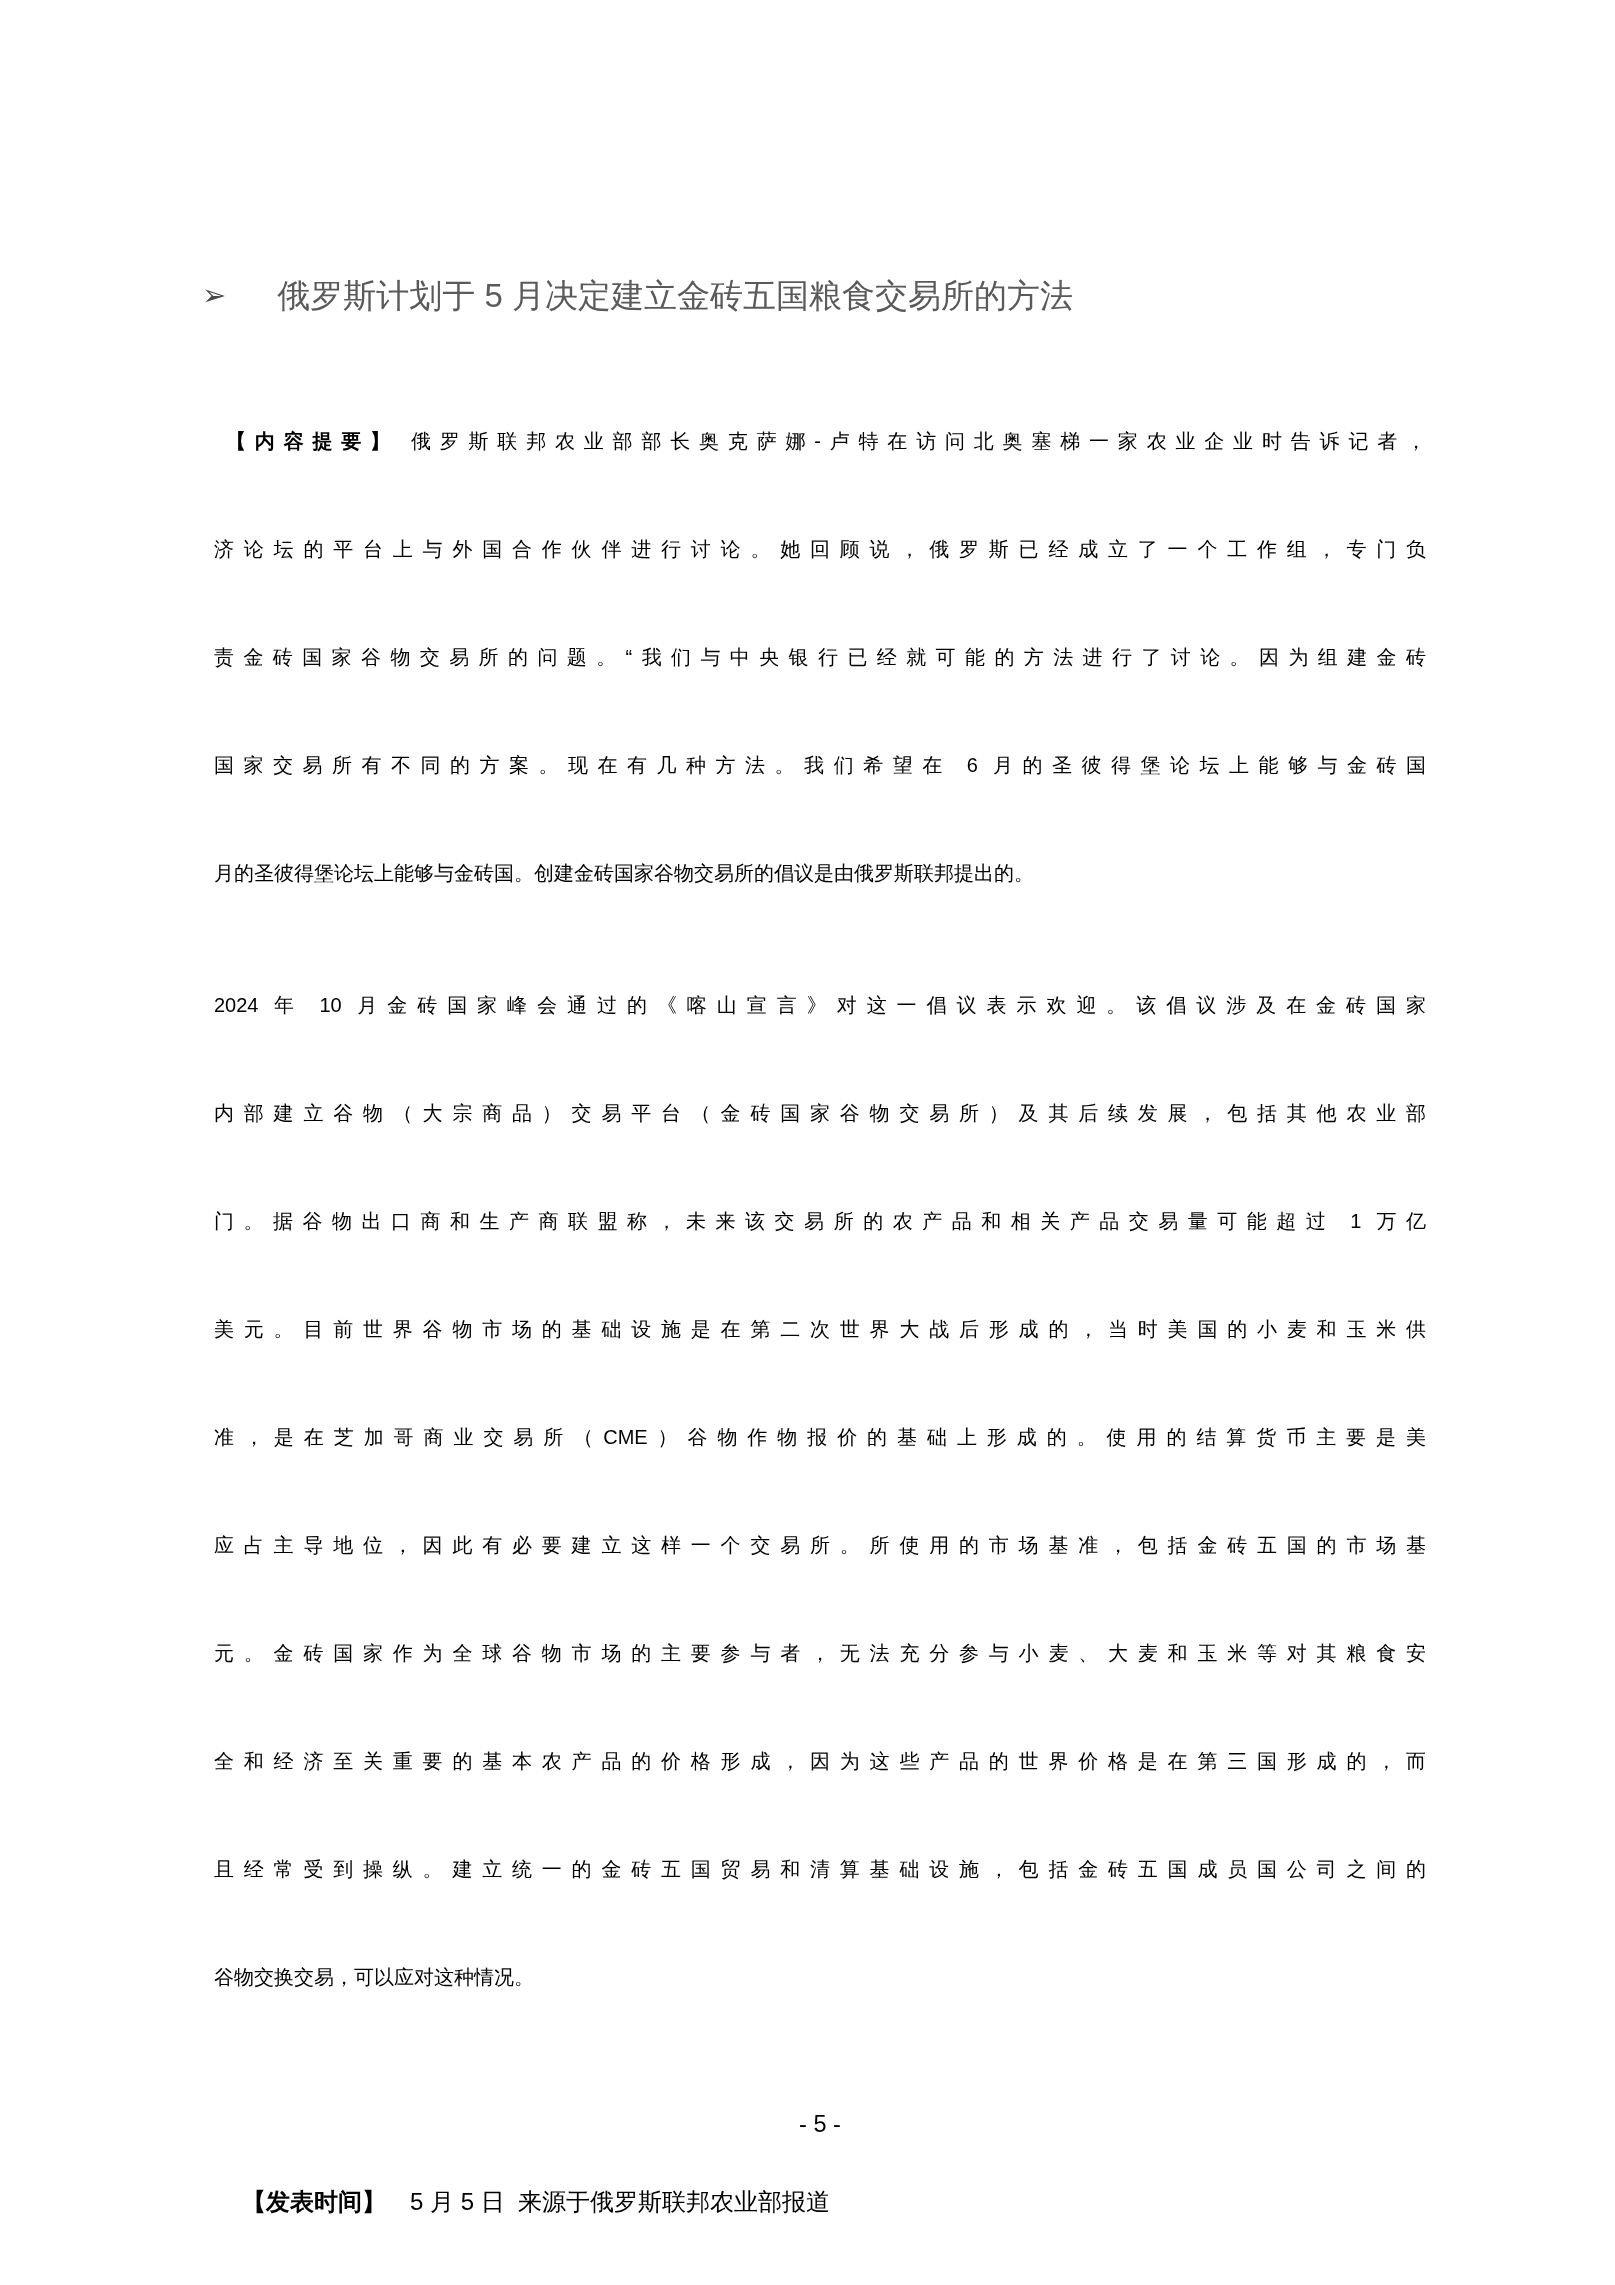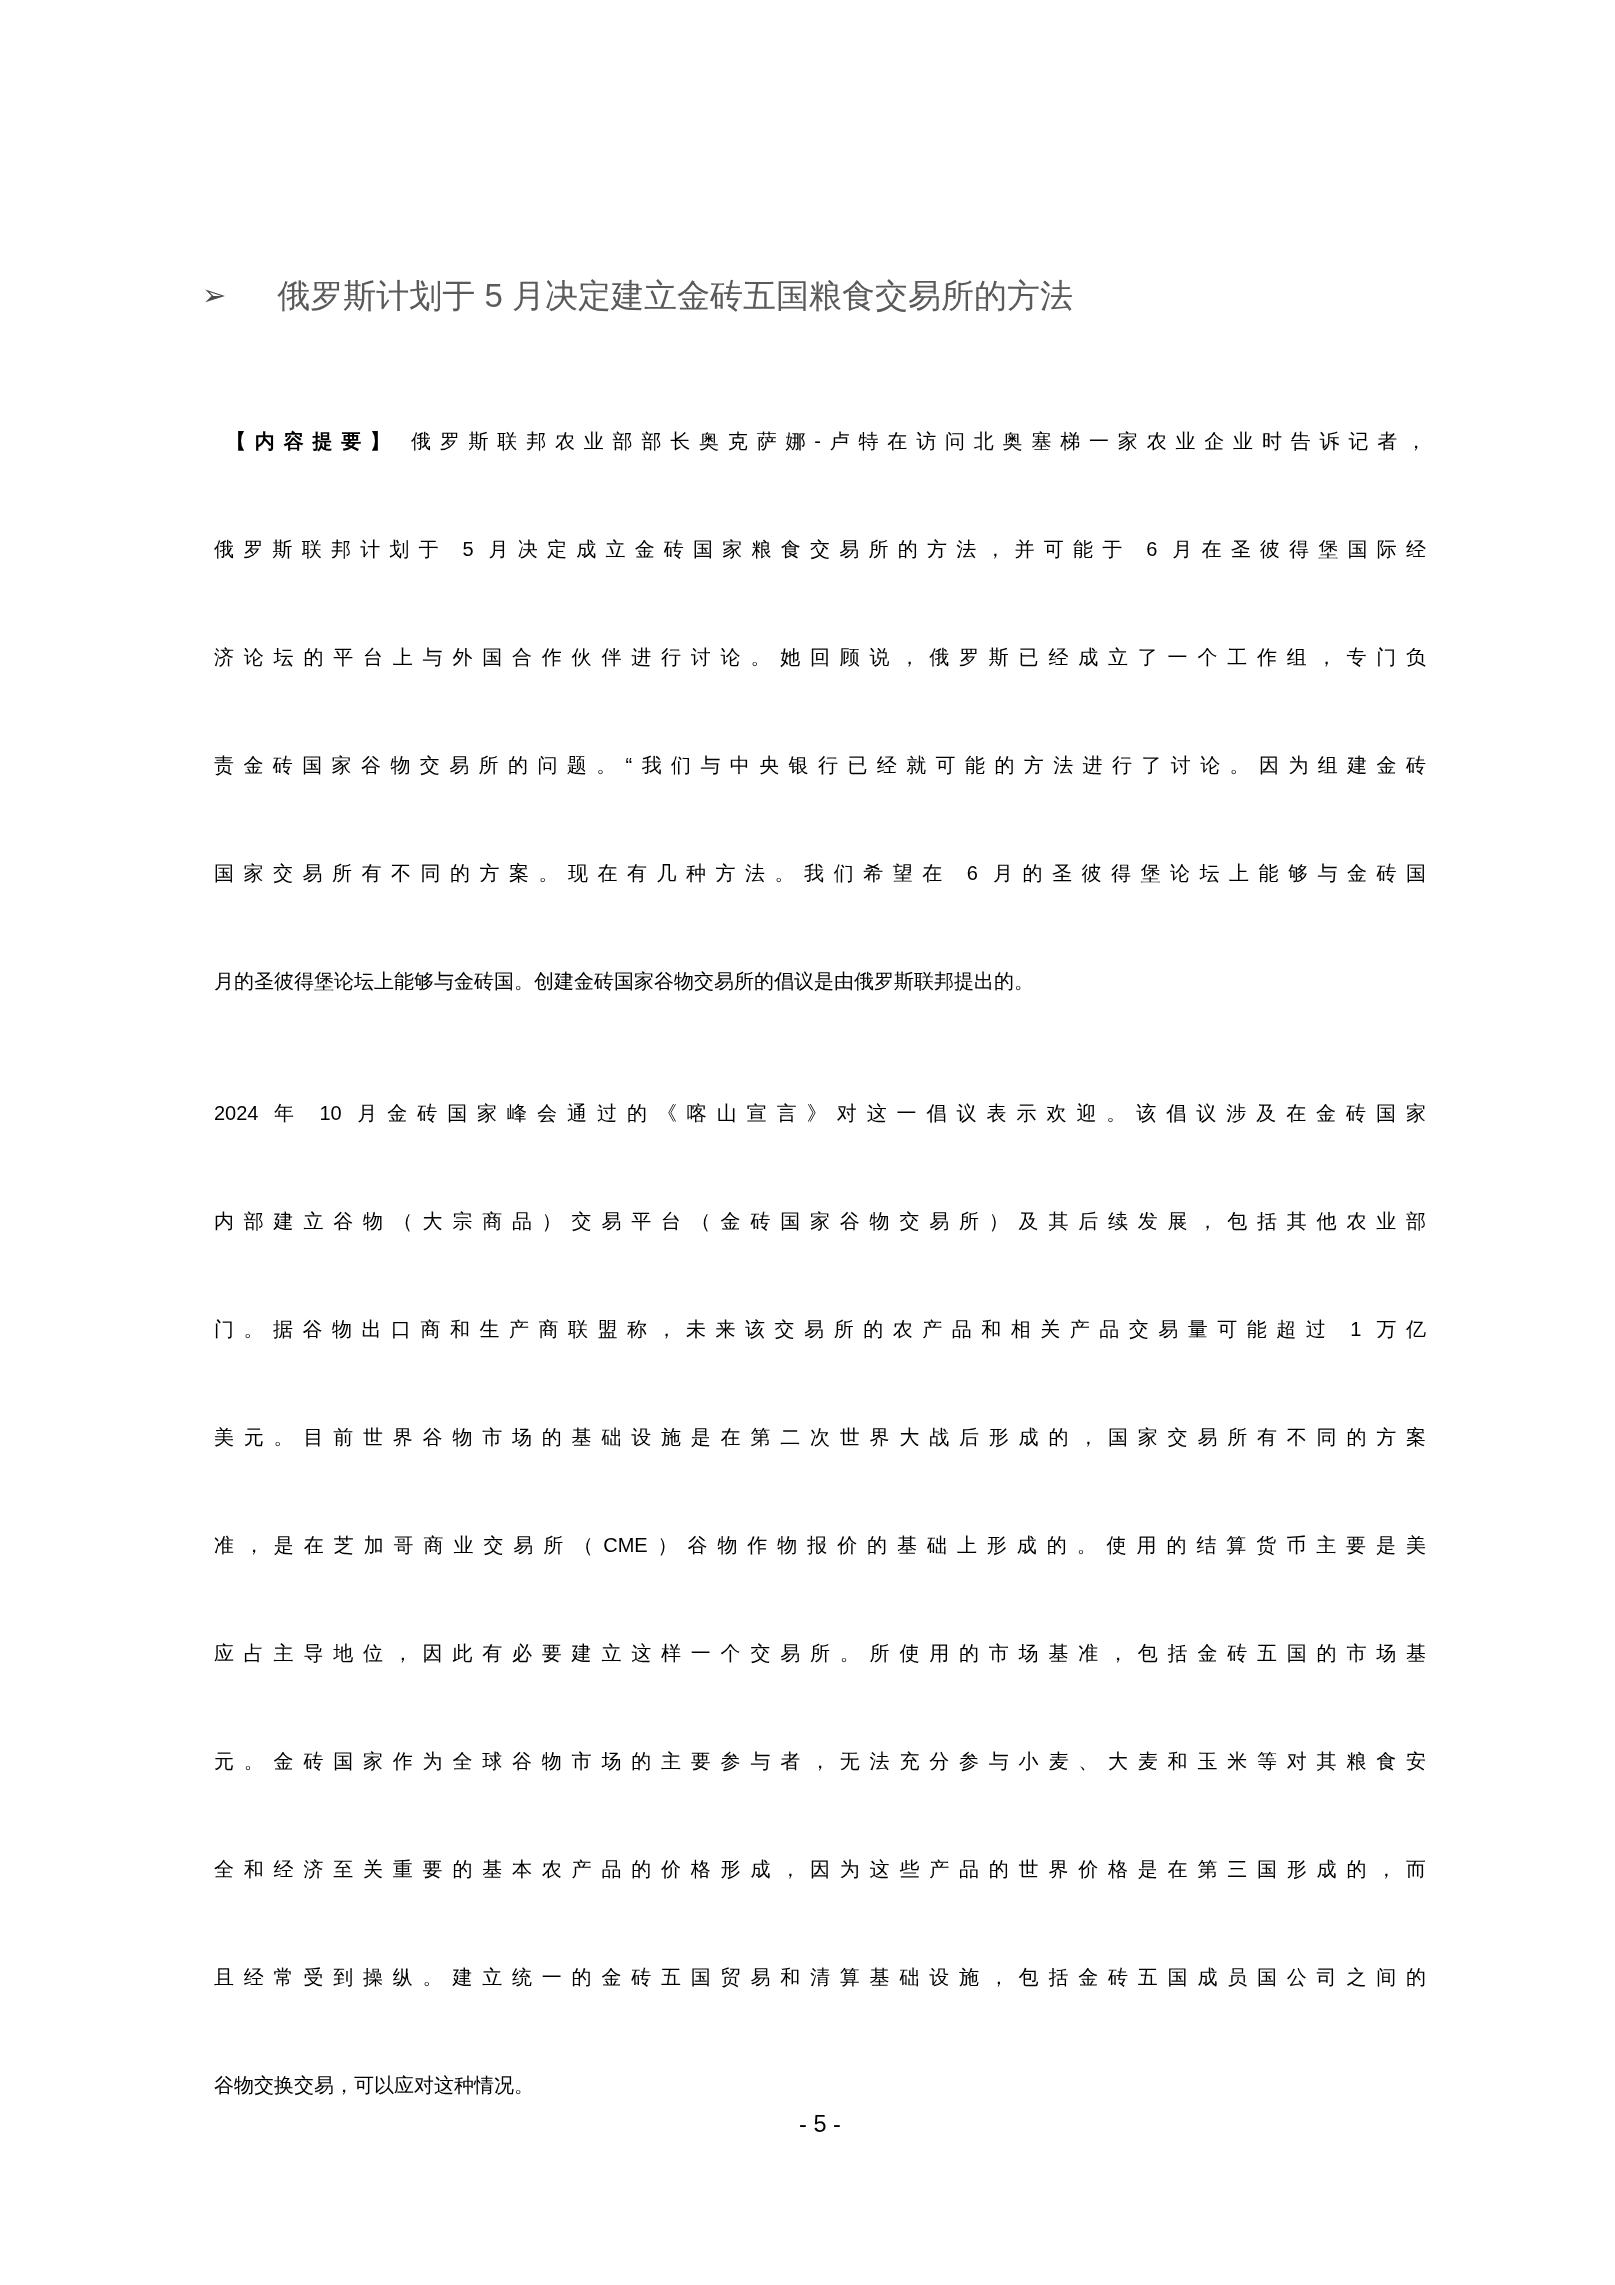--- a/index.html
+++ b/index.html
@@ -72,31 +72,30 @@
 <div class="page">
   <div class="content">
 
     <div class="heading">
       <span class="bullet">➢</span><span>俄罗斯计划于 5 月决定建立金砖五国粮食交易所的方法</span>
     </div>
 
     <div id="article-body">
         <div class="para">
           <div class="line"><strong>【内容提要】</strong>俄罗斯联邦农业部部长奥克萨娜-卢特在访问北奥塞梯一家农业企业时告诉记者，</div>
-          <div class="line">俄罗斯联邦计划于 5 月决定成立金砖国家粮食交易所的方法，并可能于 6 月在圣彼得堡国际经</div>
           <div class="line">济论坛的平台上与外国合作伙伴进行讨论。她回顾说，俄罗斯已经成立了一个工作组，专门负</div>
           <div class="line">责金砖国家谷物交易所的问题。“我们与中央银行已经就可能的方法进行了讨论。因为组建金砖</div>
           <div class="line">国家交易所有不同的方案。现在有几种方法。我们希望在 6 月的圣彼得堡论坛上能够与金砖国</div>
           <div class="line last">月的圣彼得堡论坛上能够与金砖国。创建金砖国家谷物交易所的倡议是由俄罗斯联邦提出的。</div>
         </div>
         <div class="para">
           <div class="line">2024 年 10 月金砖国家峰会通过的《喀山宣言》对这一倡议表示欢迎。该倡议涉及在金砖国家</div>
           <div class="line">内部建立谷物（大宗商品）交易平台（金砖国家谷物交易所）及其后续发展，包括其他农业部</div>
           <div class="line">门。据谷物出口商和生产商联盟称，未来该交易所的农产品和相关产品交易量可能超过 1 万亿</div>
-          <div class="line">美元。目前世界谷物市场的基础设施是在第二次世界大战后形成的，国家交易所有不同的方案</div>
+          <div class="line">美元。目前世界谷物市场的基础设施是在第二次世界大战后形成的，当时美国的小麦和玉米供</div>
           <div class="line">准，是在芝加哥商业交易所（CME）谷物作物报价的基础上形成的。使用的结算货币主要是美</div>
           <div class="line">应占主导地位，因此有必要建立这样一个交易所。所使用的市场基准，包括金砖五国的市场基</div>
           <div class="line">元。金砖国家作为全球谷物市场的主要参与者，无法充分参与小麦、大麦和玉米等对其粮食安</div>
           <div class="line">全和经济至关重要的基本农产品的价格形成，因为这些产品的世界价格是在第三国形成的，而</div>
           <div class="line">且经常受到操纵。建立统一的金砖五国贸易和清算基础设施，包括金砖五国成员国公司之间的</div>
           <div class="line last">谷物交换交易，可以应对这种情况。</div>
         </div>
       </div>
 
     <div class="publish-line">

